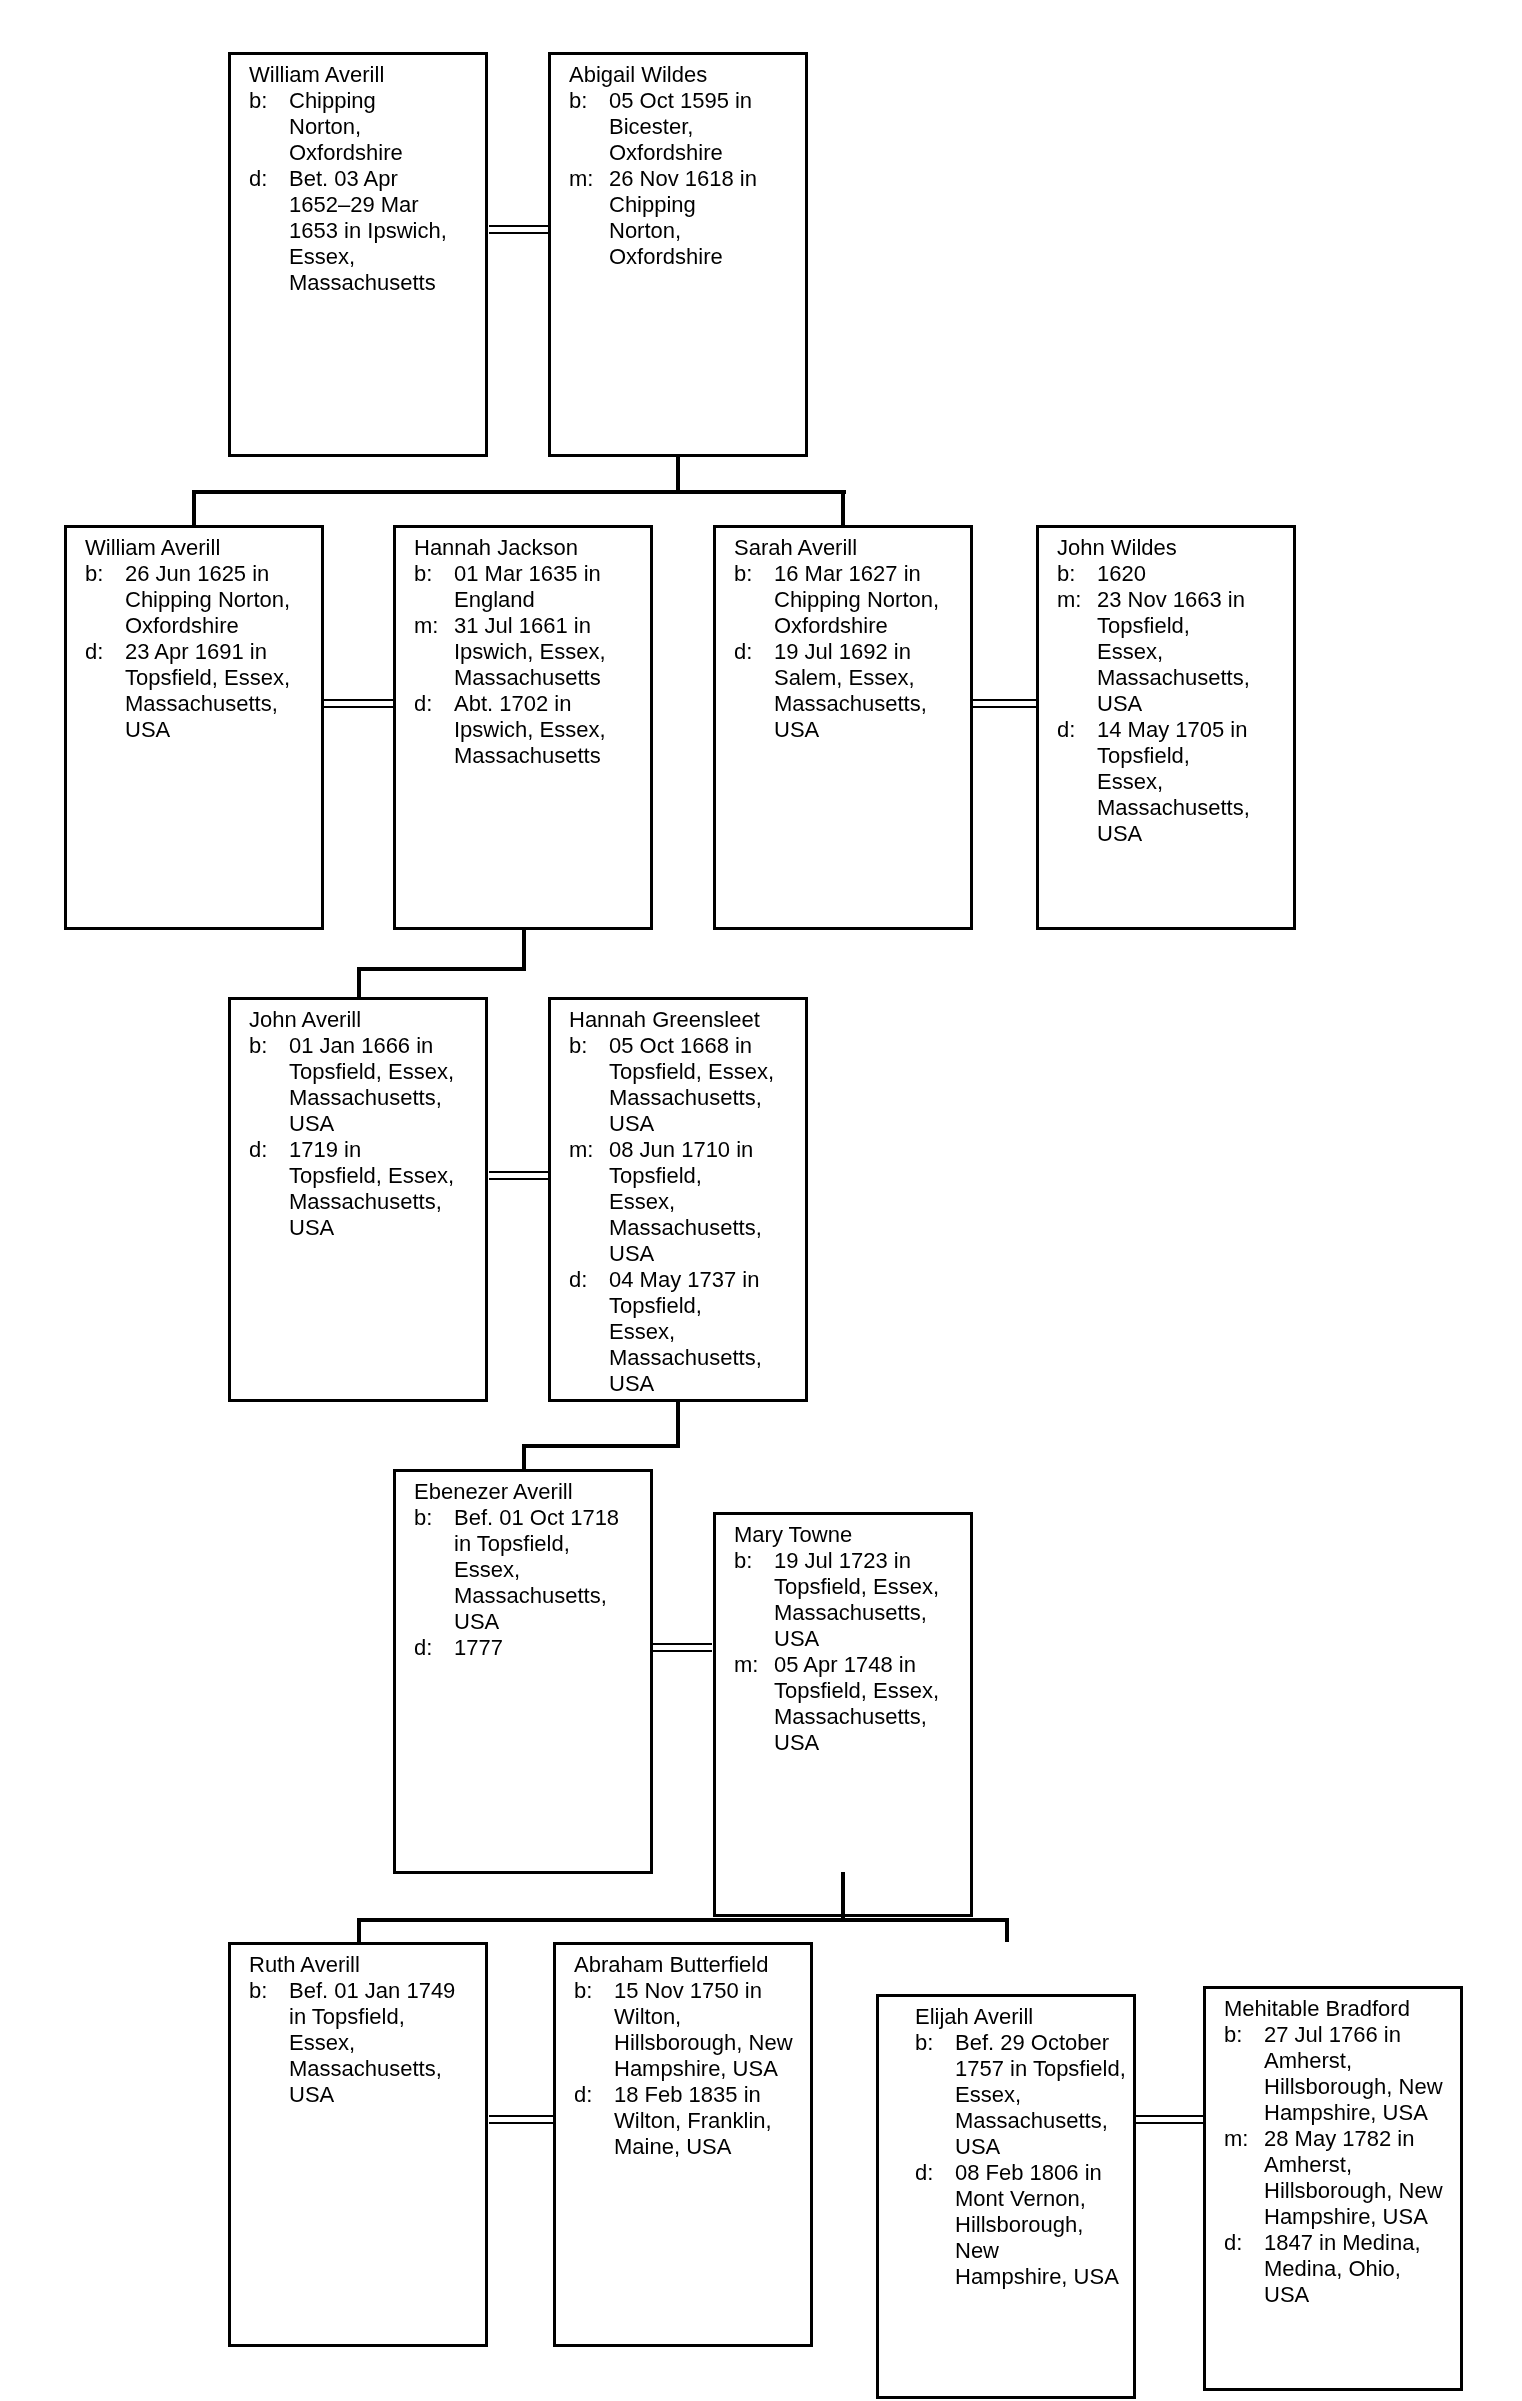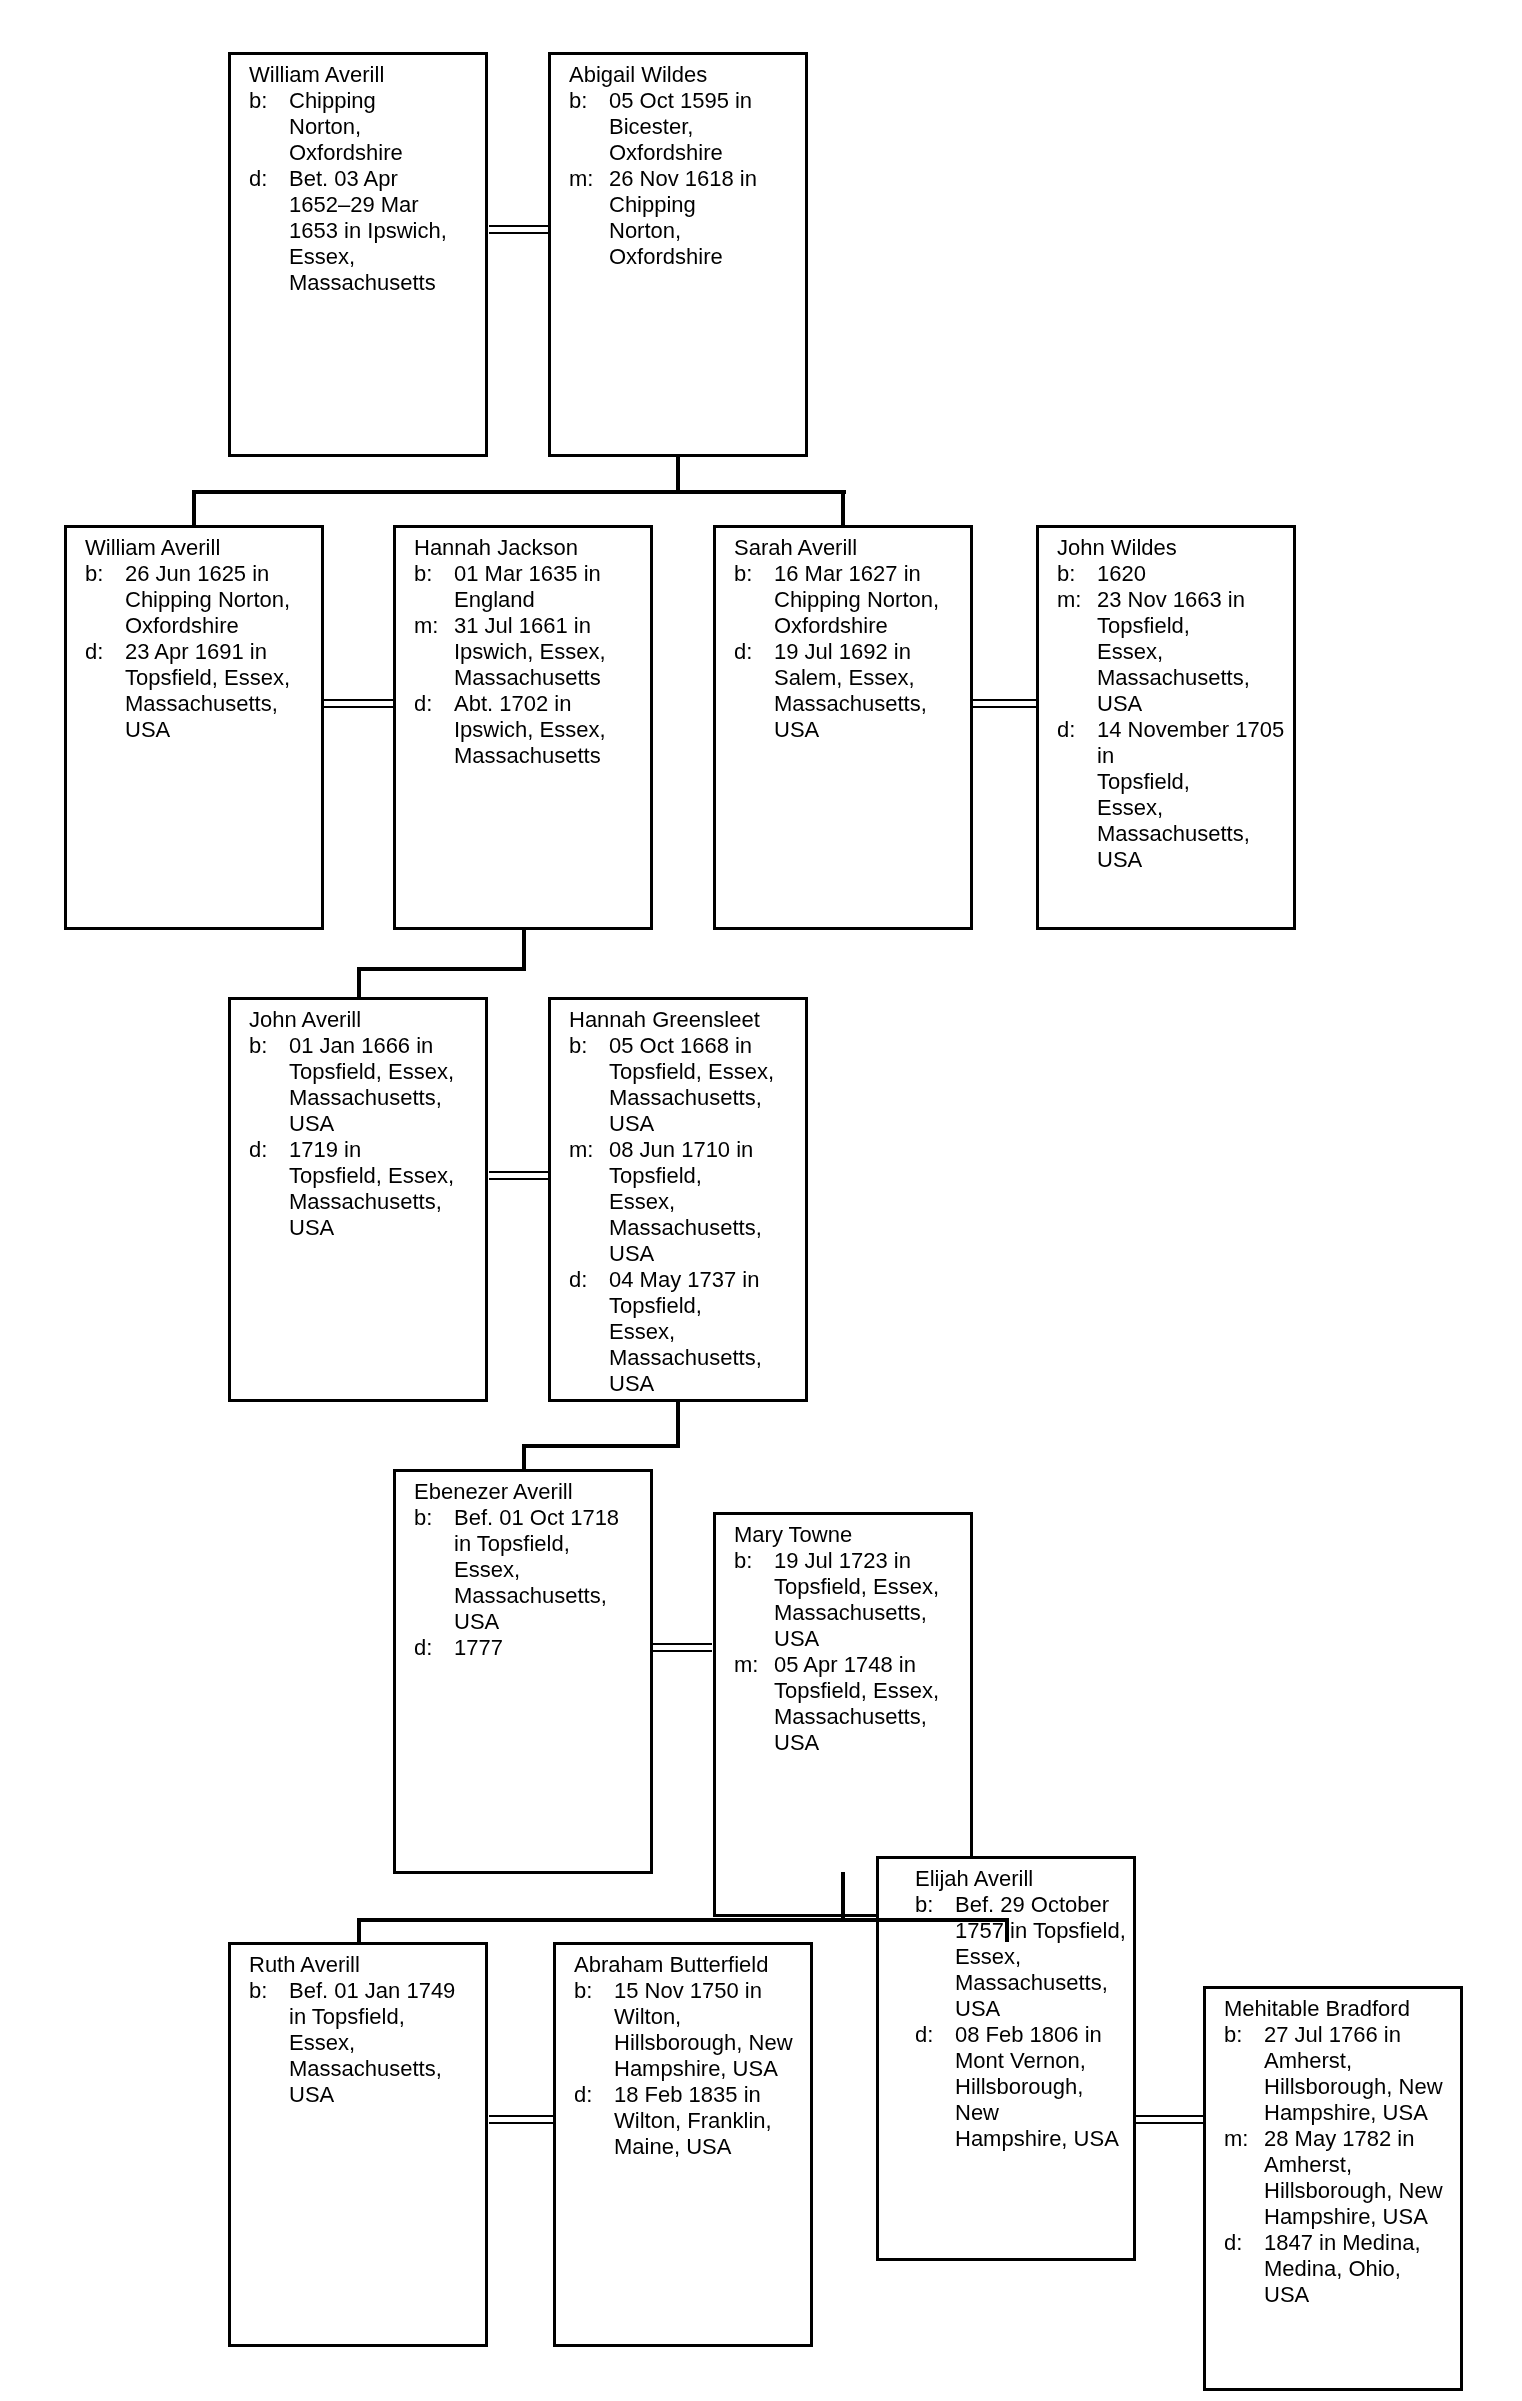--- a/index.html
+++ b/index.html
@@ -156,21 +156,21 @@
     <div class="evt">
       <span class="lbl">m:</span>
       <span class="val">23 Nov 1663 in
 Topsfield,
 Essex,
 Massachusetts,
 USA</span>
     </div>
     <div class="evt">
       <span class="lbl">d:</span>
-      <span class="val">14 November 1705 in
+      <span class="val">14 May 1705 in
 Topsfield,
 Essex,
 Massachusetts,
 USA</span>
     </div>
   </div>
 
   <div class="pbox" style="left:228px;top:997px;">
     <div class="pname">John Averill</div>
     <div class="evt">
@@ -272,21 +272,21 @@
 Hampshire, USA</span>
     </div>
     <div class="evt">
       <span class="lbl">d:</span>
       <span class="val">18 Feb 1835 in
 Wilton, Franklin,
 Maine, USA</span>
     </div>
   </div>
 
-  <div class="pbox" style="left:876px;top:1856px;padding-left:36px;">
+  <div class="pbox" style="left:876px;top:1994px;padding-left:36px;">
     <div class="pname">Elijah Averill</div>
     <div class="evt">
       <span class="lbl">b:</span>
       <span class="val">Bef. 29 October
 1757 in Topsfield,
 Essex,
 Massachusetts,
 USA</span>
     </div>
     <div class="evt">

